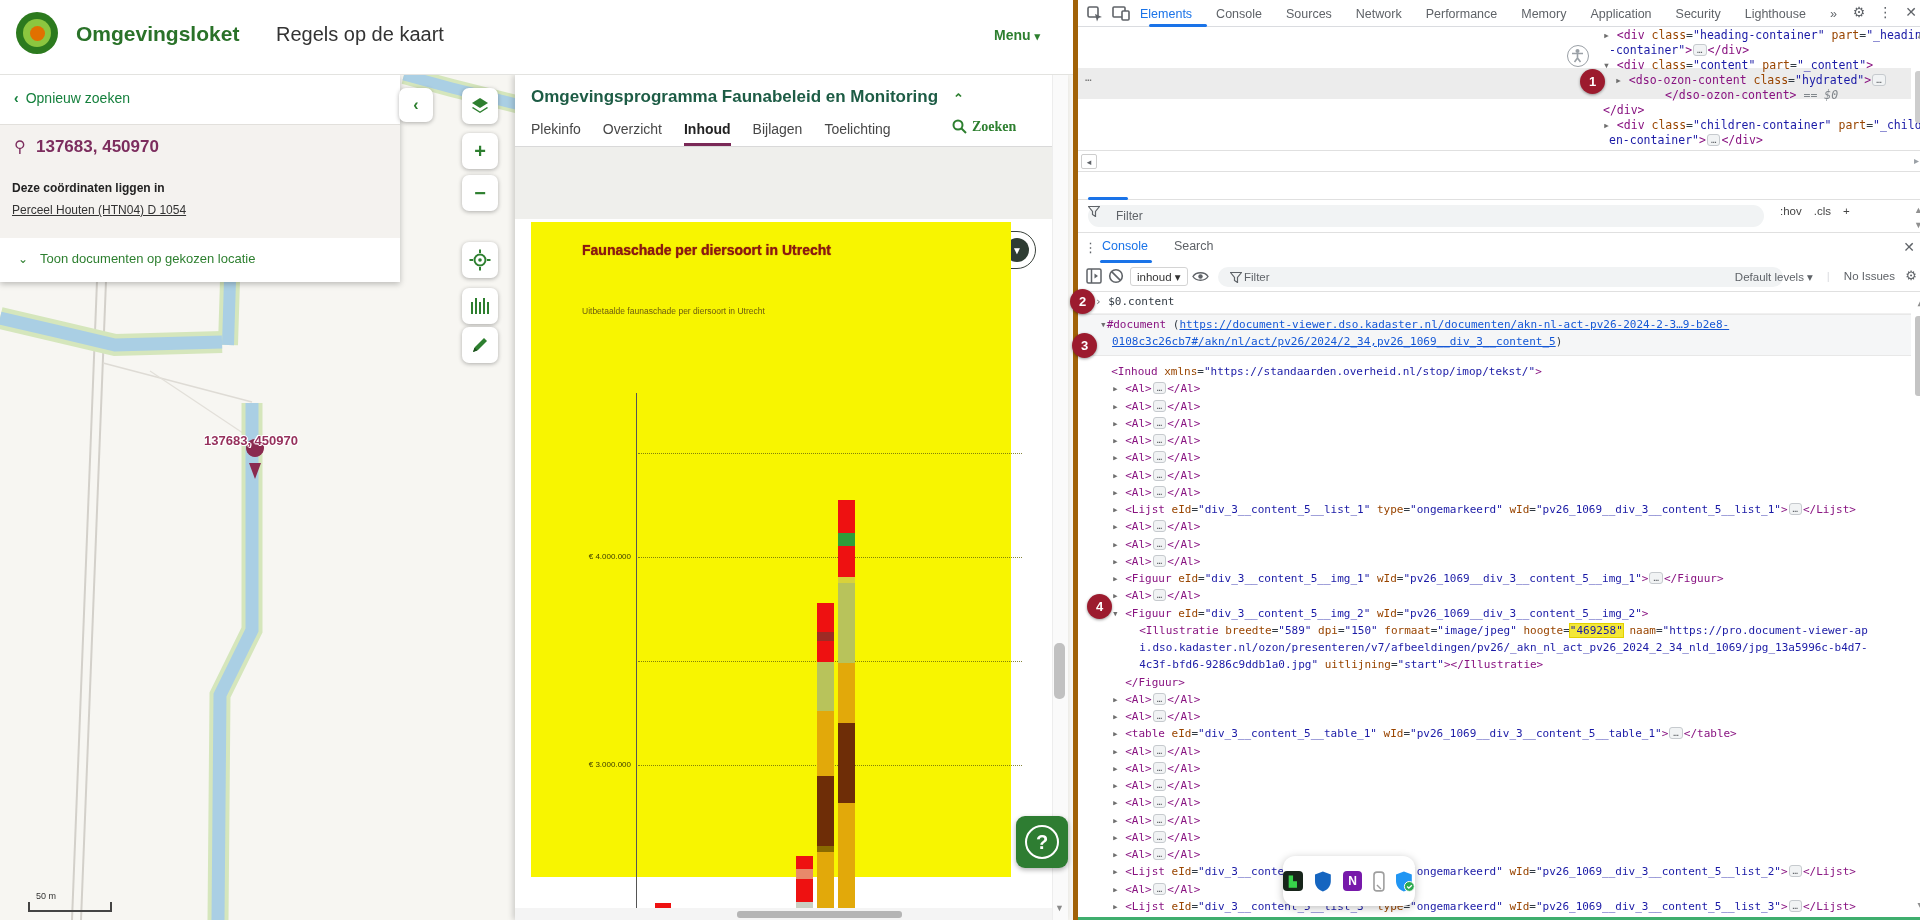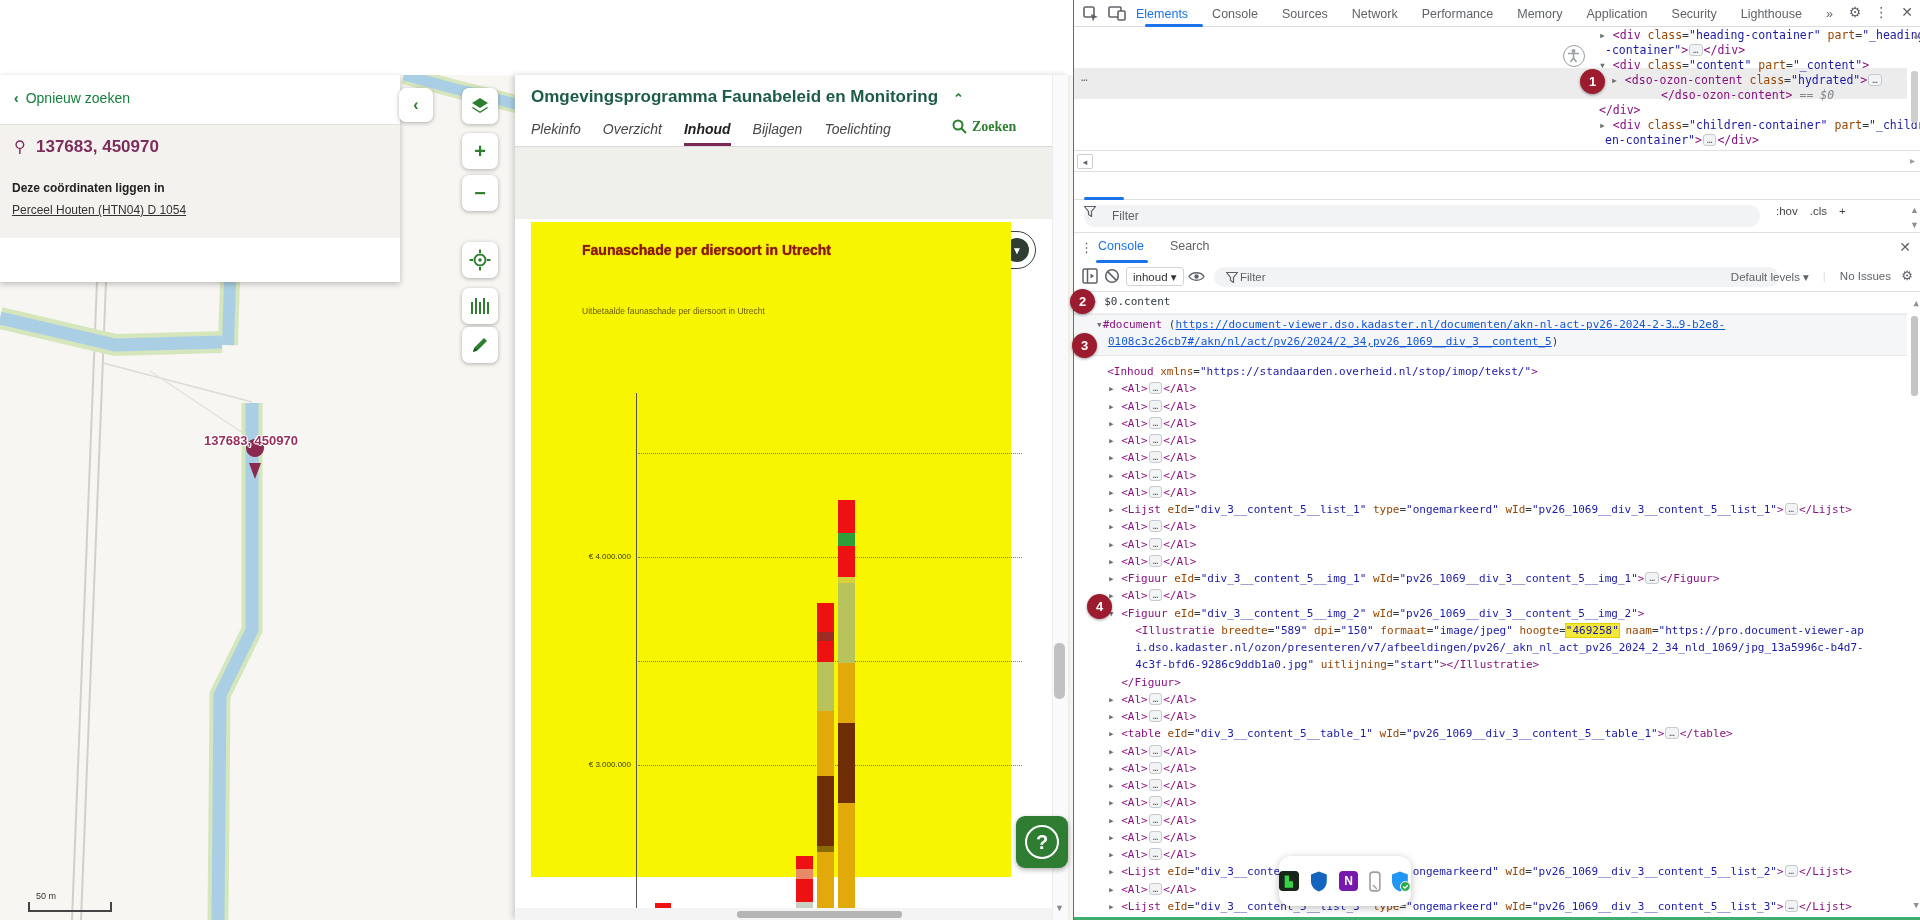--- a/index.html
+++ b/index.html
@@ -50,21 +50,21 @@
              box-shadow:0 1px 4px rgba(0,0,0,.3); display:flex; align-items:center; justify-content:center;
              color:#2d7f2f; font-size:20px; font-weight:bold; z-index:21; }
   .collapse-btn { left:399px; top:88px; width:34px; height:34px; font-size:16px; }
 
   
   .doc-panel { position:absolute; left:515px; top:75px; width:553px; height:845px; background:#fff;
                box-shadow:-2px 0 6px rgba(0,0,0,.18); z-index:22; overflow:hidden; }
   .doc-title { position:absolute; left:16px; top:12px; font-size:17px; font-weight:bold; color:#1d5c45; }
   .doc-title-chev { position:absolute; left:438px; top:16px; color:#2d7f2f; font-size:13px; font-weight:bold; }
   .doc-tabs { position:absolute; left:16px; top:38px; height:34px; display:flex; gap:22px; font-size:14px; color:#474747; }
-  .doc-tab { padding-top:8px; height:34px;font-style:italic; }
+  .doc-tab { padding-top:8px; height:34px; }
   .doc-tab.active { color:#222; font-weight:bold; border-bottom:4px solid #7a2957; }
   .doc-tabs-divider { position:absolute; left:0; top:71px; width:100%; height:1px; background:#d9d9d9; }
   .doc-search { position:absolute; left:437px; top:44px; color:#2d7f2f; font-size:14px; font-weight:bold;font-family:Liberation Serif, serif; }
   .doc-search svg { vertical-align:-3px; margin-right:5px; }
   .doc-grey-bar { position:absolute; left:0; top:72px; width:100%; height:72px; background:#efefec; }
   .bekijk-label { position:absolute; left:318px; top:95px; font-size:13px; font-weight:bold; color:#222; }
   .bekijk-dd { position:absolute; left:369px; top:84px; width:152px; height:38px; background:#fff;
                border:1.5px solid #39413b; border-radius:19px; }
   .bekijk-dd .val { position:absolute; left:15px; top:10px; font-size:13px; color:#222; }
   .bekijk-dd .circ { position:absolute; right:6px; top:6px; width:24px; height:24px; border-radius:50%;
@@ -85,21 +85,21 @@
   .doc-varrow { position:absolute; left:540px; top:828px; font-size:9px; color:#8a8a8a; }
   .doc-hscroll { position:absolute; left:0; top:833px; width:537px; height:12px; background:#f4f4f4; }
   .doc-hthumb { position:absolute; left:222px; top:836px; width:165px; height:7px; background:#b5b5b5; border-radius:3px; }
   .help-btn { position:absolute; left:1016px; top:816px; width:52px; height:52px; background:#2e7d32; border-radius:9px;
               z-index:40; display:flex; align-items:center; justify-content:center; box-shadow:0 2px 5px rgba(0,0,0,.3); }
   .help-ring { width:34px; height:34px; border:2.5px solid #fff; border-radius:50%; color:#fff;
                font-size:20px; font-weight:bold; display:flex; align-items:center; justify-content:center; }
 
   
   .devtools { position:absolute; left:1073px; top:0; width:847px; height:920px; background:#fff;
-              border-left:1px solid #a16207; z-index:50; font-size:12px; color:#202124; }
+              border-left:5px solid #a16207; z-index:50; font-size:12px; color:#202124; }
   .dt-row { position:absolute; left:0; width:847px; }
   .dt-toolbar { top:0; height:27px; border-bottom:1px solid #dadce0; background:#fff; }
   .dt-icon { position:absolute; top:5px; color:#5f6368; }
   .dt-tabs { position:absolute; left:62px; top:0; height:27px; display:flex; gap:24px; align-items:center;
              font-size:12.5px; color:#5f6368; }
   .dt-tab.active { color:#1a73e8; }
   .dt-tab-underline { position:absolute; left:71px; top:24px; width:58px; height:3px; background:#1a73e8; border-radius:2px; }
   .dt-right-icons { position:absolute; right:8px; top:4px; display:flex; gap:13px; color:#5f6368; font-size:14px; }
 
   .el-area { position:absolute; left:0; top:27px; width:847px; height:123px; overflow:hidden;
@@ -248,22 +248,35 @@
   <div class="left-card">
     <div class="back-row">
       <span class="back-link"><span class="chev">‹</span><span>Opnieuw zoeken</span></span>
     </div>
     <div class="card-grey">
       <span class="pin-ico">⚲</span>
       <div class="coords">137683, 450970</div>
       <div class="ctx-line">Deze coördinaten liggen in</div>
       <div class="parcel">Perceel Houten (HTN04) D 1054</div>
     </div>
-  </div>
-
+    <div class="card-white-row">
+      <span class="toggle-docs"><span class="chev">⌄</span><span>Toon documenten op gekozen locatie</span></span>
+    </div>
+  </div>
+
+  <div class="header">
+    <div class="logo">
+        <div class="mid">
+          <div class="core"></div>
+        </div>
+      </div>
+    <div class="brand">Omgevingsloket</div>
+    <div class="section-title">Regels op de kaart</div>
+    <div class="menu-btn"><span>Menu</span> <span class="car">▾</span></div>
+  </div>
 
   <div class="doc-panel">
     <div class="doc-title">Omgevingsprogramma Faunabeleid en Monitoring</div>
     <div class="doc-title-chev">⌃</div>
     <div class="doc-tabs" id="doc-tabs">
         <div class="doc-tab">Plekinfo</div>
         <div class="doc-tab">Overzicht</div>
         <div class="doc-tab active">Inhoud</div>
         <div class="doc-tab">Bijlagen</div>
         <div class="doc-tab">Toelichting</div>

